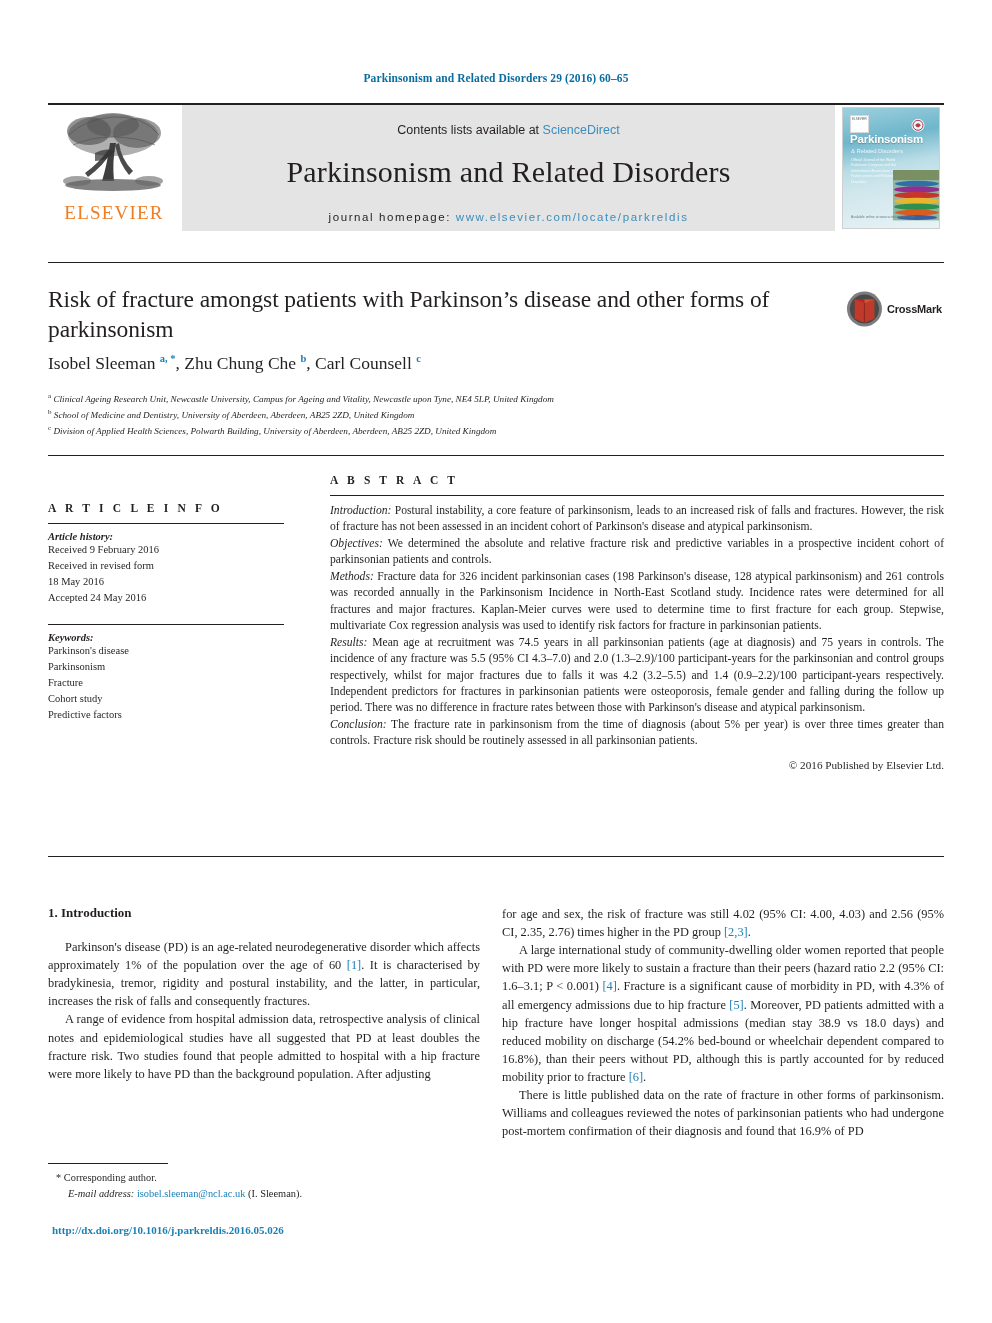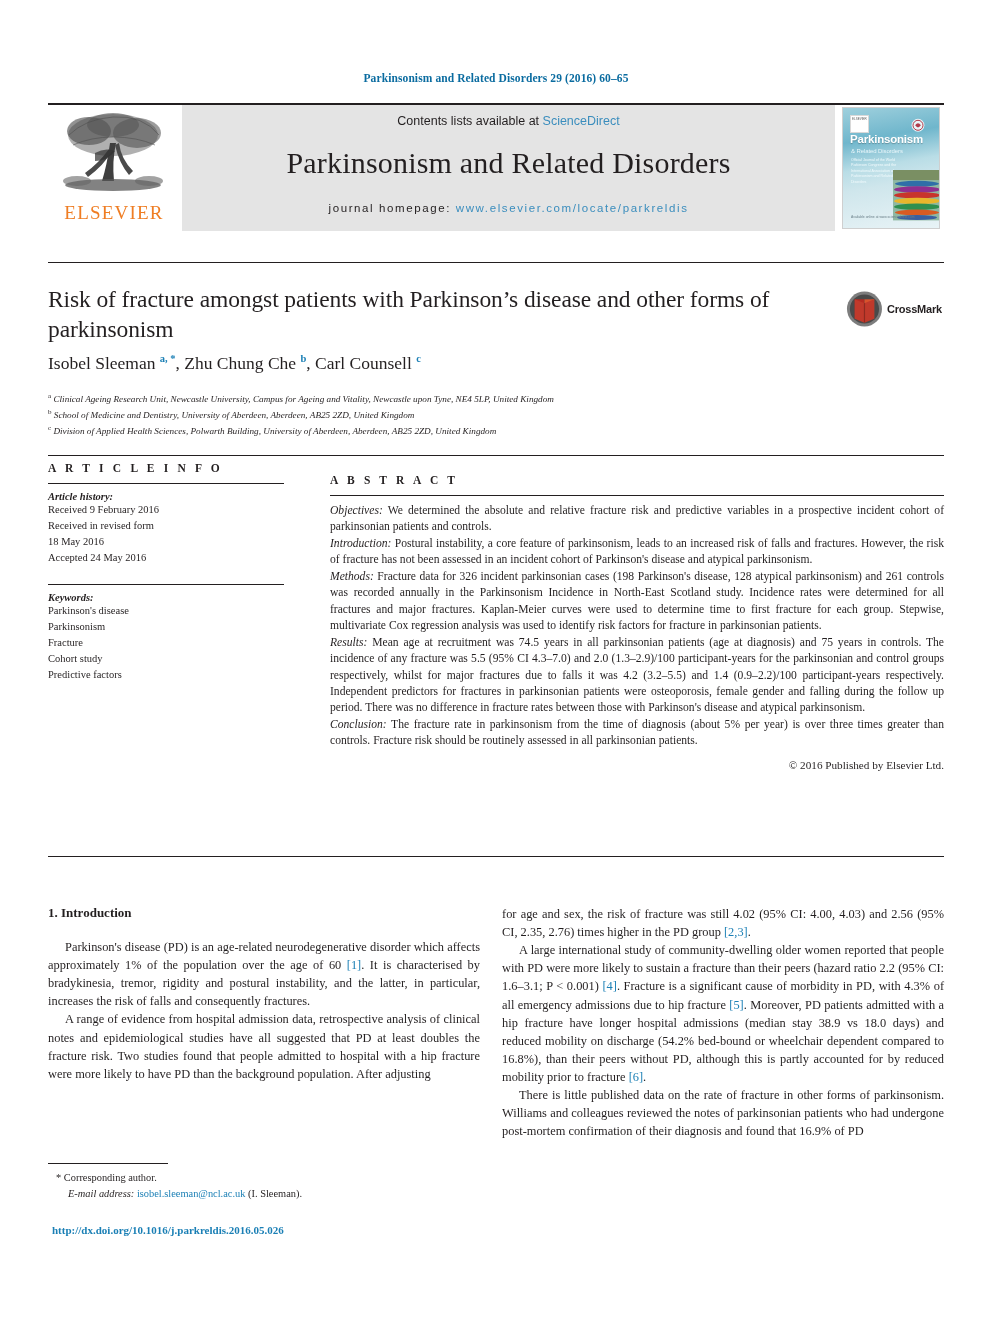--- a/index.html
+++ b/index.html
@@ -66,21 +66,21 @@
     color: #ef7d23;
     font-weight: normal;
     margin-top: 1px;
   }
   .journal-band {
     flex: 1 1 auto;
     background: #e4e4e4;
     display: flex;
     flex-direction: column;
     align-items: center;
-    justify-content: flex-start;
+    justify-content: center;
     padding-top: 9px;
     box-sizing: border-box;
     margin-left: 2px;
   }
   .contents-line {
     font-family: "Liberation Sans", sans-serif;
     font-size: 12.5px;
     color: #231f20;
   }
   .contents-line .sd-link { color: #3a8dbd; }
@@ -227,21 +227,21 @@
   
   .info-rule {
     position: absolute;
     top: 455px;
     left: 48px;
     width: 896px;
     border-top: 0.8px solid #231f20;
   }
   .info-col {
     position: absolute;
-    top: 462px;
+    top: 502px;
     left: 48px;
     width: 236px;
   }
   .abs-col {
     position: absolute;
     top: 474px;
     left: 330px;
     width: 614px;
   }
   .sec-head {
@@ -475,22 +475,22 @@
       <div class="info-line">Fracture</div>
       <div class="info-line">Cohort study</div>
       <div class="info-line">Predictive factors</div>
     </div>
   </div>
 
   <div class="abs-col">
     <div class="sec-head">A B S T R A C T</div>
     <div class="hr-thin"></div>
     <div class="abstract-body">
+      <p><i>Introduction:</i><span> Postural instability, a core feature of parkinsonism, leads to an increased risk of falls and fractures. However, the risk of fracture has not been assessed in an incident cohort of Parkinson's disease and atypical parkinsonism.</span></p>
       <p><i>Objectives:</i><span> We determined the absolute and relative fracture risk and predictive variables in a prospective incident cohort of parkinsonian patients and controls.</span></p>
-      <p><i>Introduction:</i><span> Postural instability, a core feature of parkinsonism, leads to an increased risk of falls and fractures. However, the risk of fracture has not been assessed in an incident cohort of Parkinson's disease and atypical parkinsonism.</span></p>
       <p><i>Methods:</i><span> Fracture data for 326 incident parkinsonian cases (198 Parkinson's disease, 128 atypical parkinsonism) and 261 controls was recorded annually in the Parkinsonism Incidence in North-East Scotland study. Incidence rates were determined for all fractures and major fractures. Kaplan-Meier curves were used to determine time to first fracture for each group. Stepwise, multivariate Cox regression analysis was used to identify risk factors for fracture in parkinsonian patients.</span></p>
       <p><i>Results:</i><span> Mean age at recruitment was 74.5 years in all parkinsonian patients (age at diagnosis) and 75 years in controls. The incidence of any fracture was 5.5 (95% CI 4.3–7.0) and 2.0 (1.3–2.9)/100 participant-years for the parkinsonian and control groups respectively, whilst for major fractures due to falls it was 4.2 (3.2–5.5) and 1.4 (0.9–2.2)/100 participant-years respectively. Independent predictors for fractures in parkinsonian patients were osteoporosis, female gender and falling during the follow up period. There was no difference in fracture rates between those with Parkinson's disease and atypical parkinsonism.</span></p>
       <p><i>Conclusion:</i><span>  The fracture rate in parkinsonism from the time of diagnosis (about 5% per year) is over three times greater than controls. Fracture risk should be routinely assessed in all parkinsonian patients.</span></p>
       <div class="copyright-line">© 2016 Published by Elsevier Ltd.</div>
     </div>
   </div>
 
   <div class="body-rule"></div>
 
   <div class="col-left">

